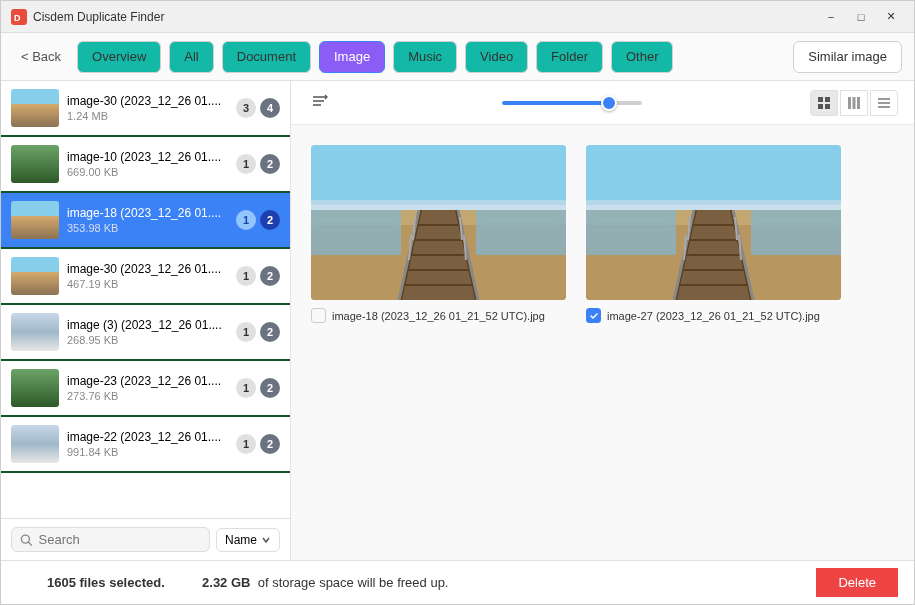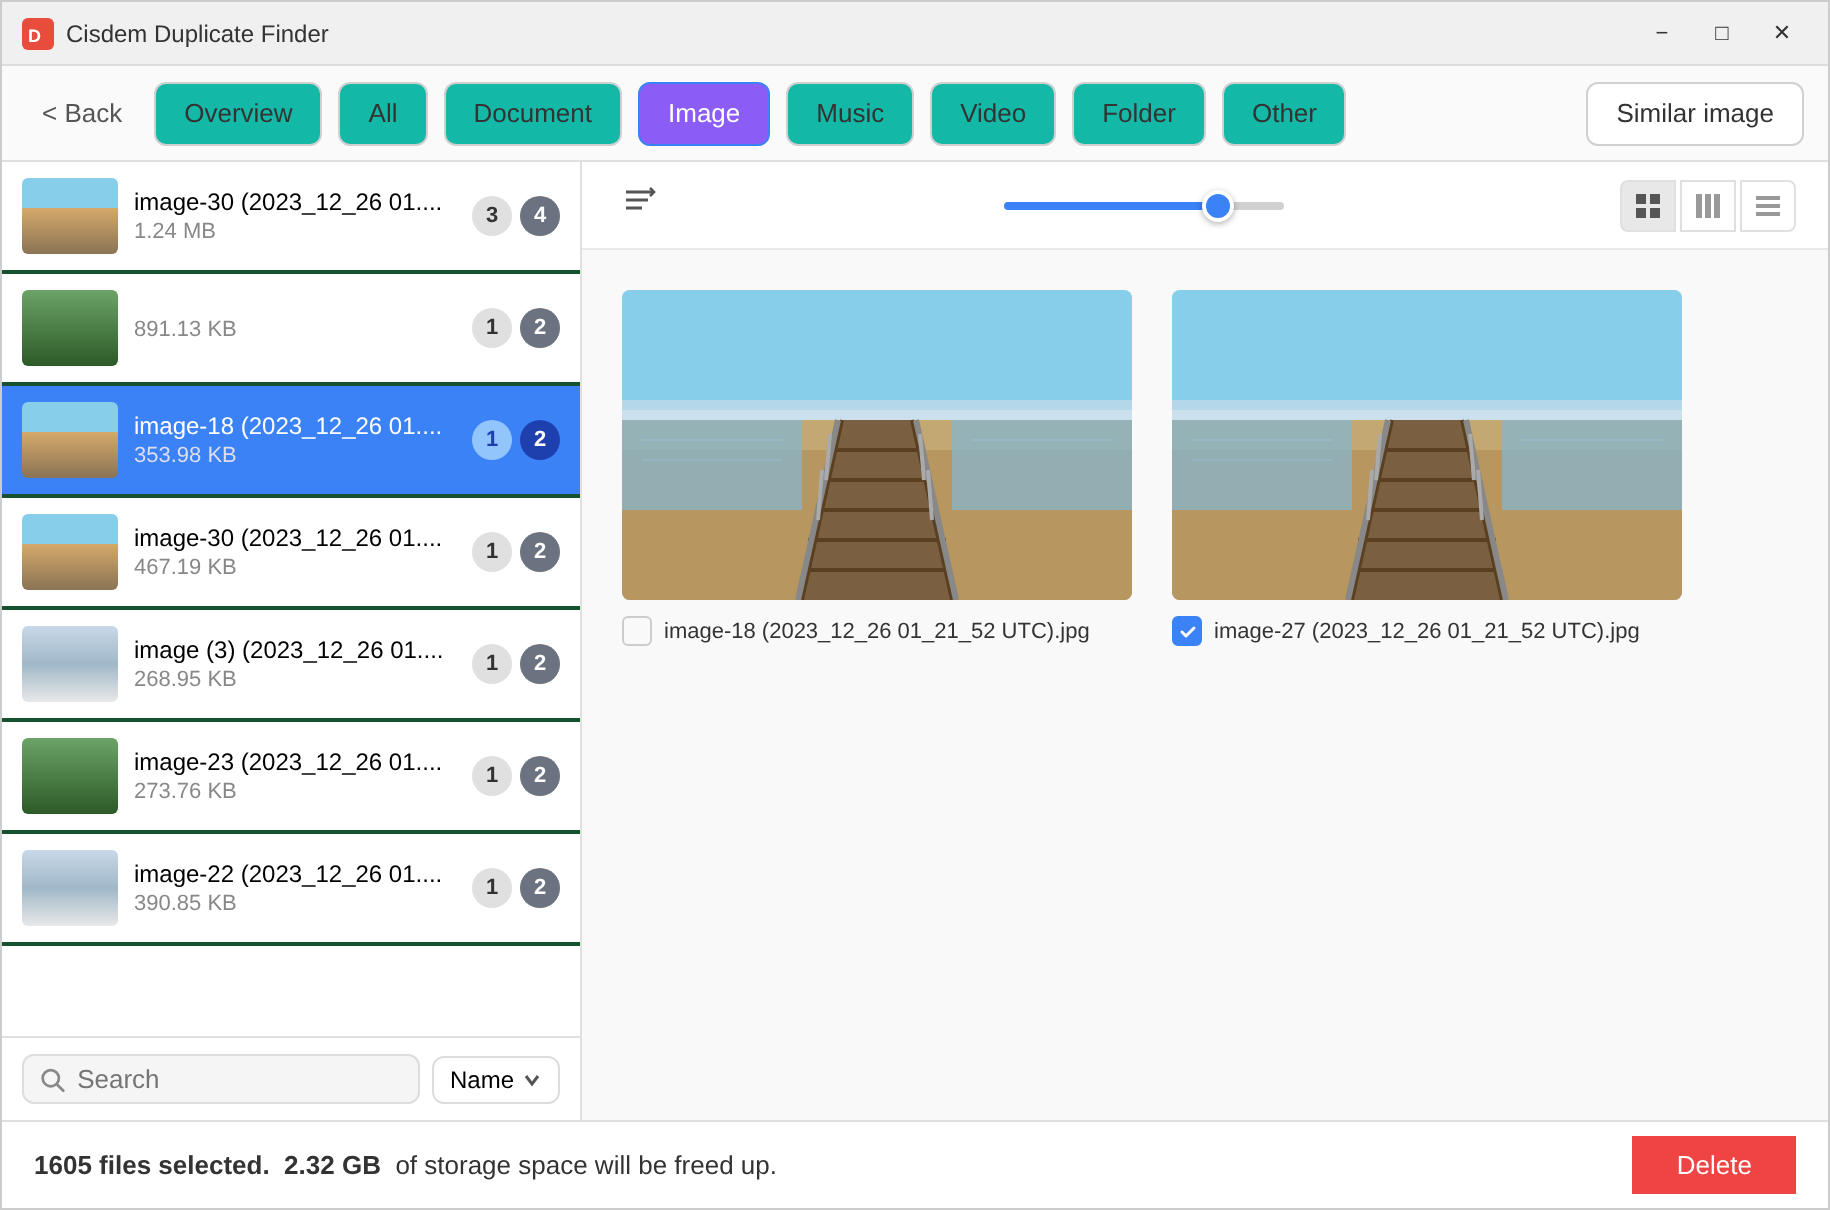--- a/index.html
+++ b/index.html
@@ -367,21 +367,21 @@
       align-items: center;
       padding: 0 16px;
       gap: 4px;
       flex-shrink: 0;
     }
     .status-text {
       font-size: 13px;
       color: #333;
       flex: 1;
     }
-    .status-bold { font-weight: 700; }
+    .status-bold { font-weight: 700; margin-left: 30px; }
     .delete-btn {
       background: #ef4444;
       color: white;
       border: none;
       border-radius: 0;
       padding: 7px 22px;
       font-size: 13px;
       cursor: pointer;
       font-weight: 500;
     }
@@ -450,21 +450,22 @@
           <div class="badge badge-1">3</div>
           <div class="badge badge-2">4</div>
         </div>
       </div>
 
       <div class="file-item">
         <div class="file-thumb">
           <div class="thumb-forest"></div>
         </div>
         <div class="file-info">
-          <div class="file-size">891.13 KB</div>
+          <div class="file-name">image-10 (2023_12_26 01....</div>
+          <div class="file-size">669.00 KB</div>
         </div>
         <div class="file-badges">
           <div class="badge badge-1">1</div>
           <div class="badge badge-2">2</div>
         </div>
       </div>
 
       <div class="file-item selected">
         <div class="file-thumb">
           <div class="thumb-beach"></div>
@@ -520,21 +521,21 @@
           <div class="badge badge-2">2</div>
         </div>
       </div>
 
       <div class="file-item">
         <div class="file-thumb">
           <div class="thumb-snow"></div>
         </div>
         <div class="file-info">
           <div class="file-name">image-22 (2023_12_26 01....</div>
-          <div class="file-size">390.85 KB</div>
+          <div class="file-size">991.84 KB</div>
         </div>
         <div class="file-badges">
           <div class="badge badge-1">1</div>
           <div class="badge badge-2">2</div>
         </div>
       </div>
 
     </div>
 
     <div class="search-bar">

